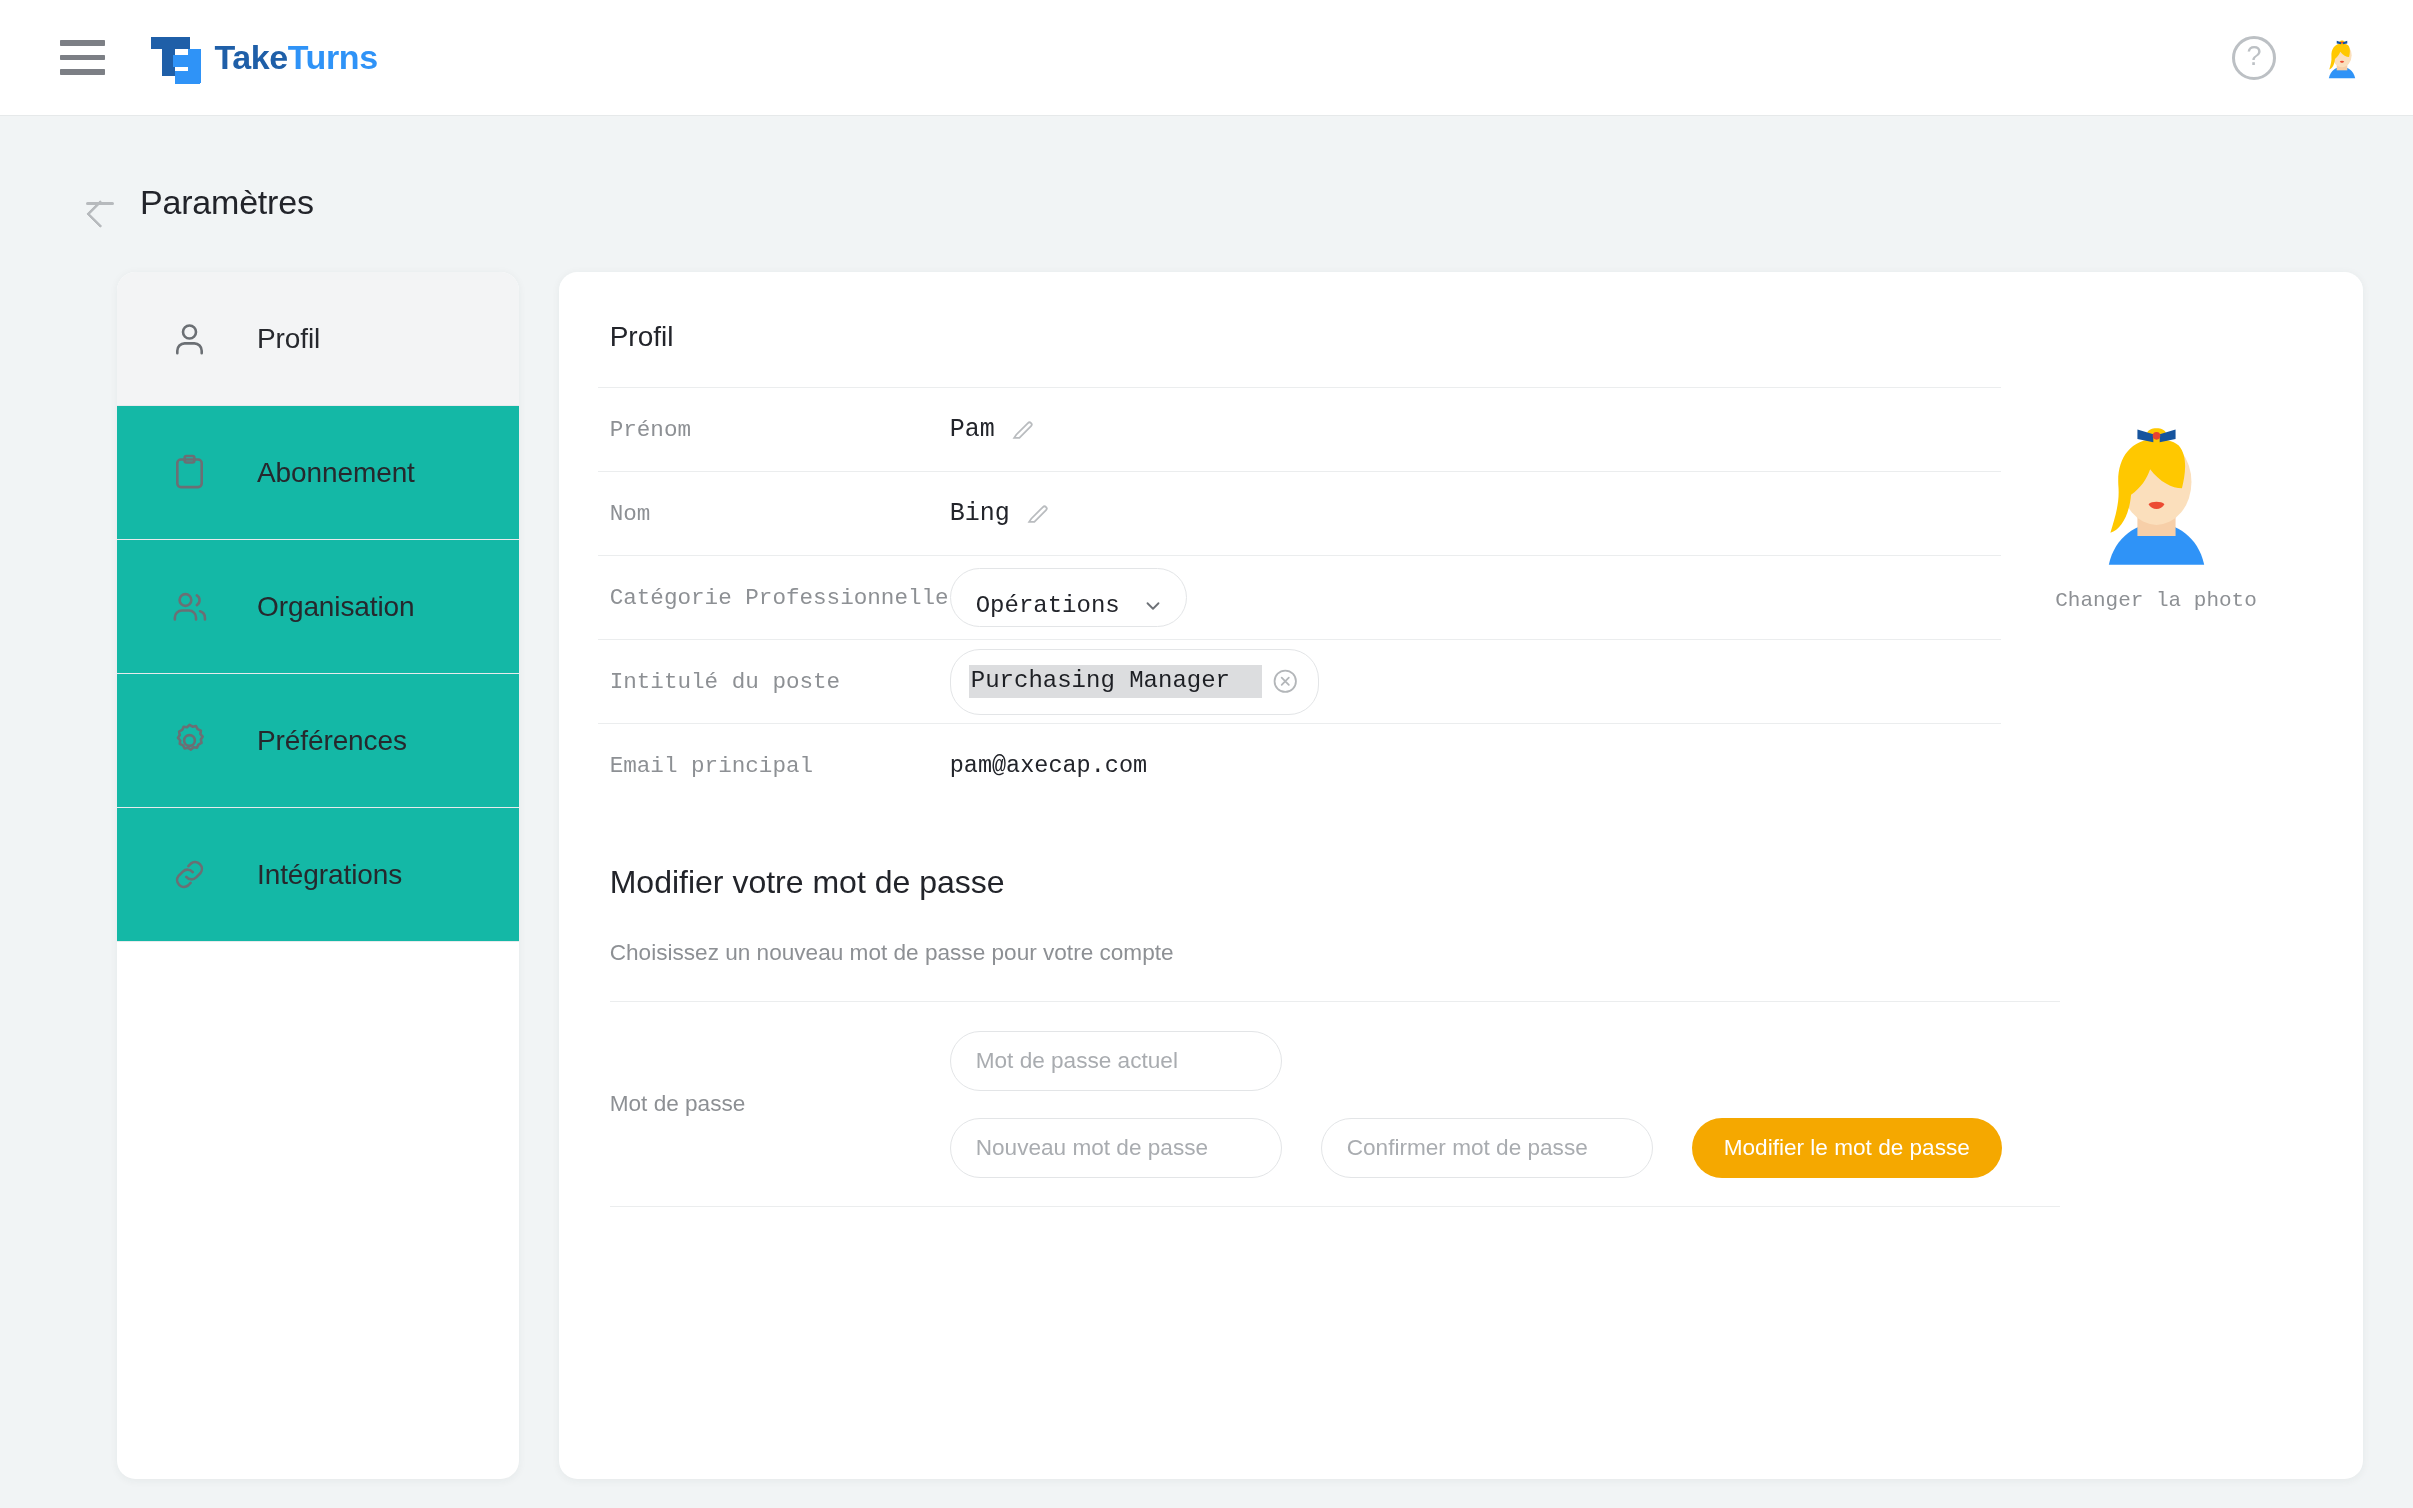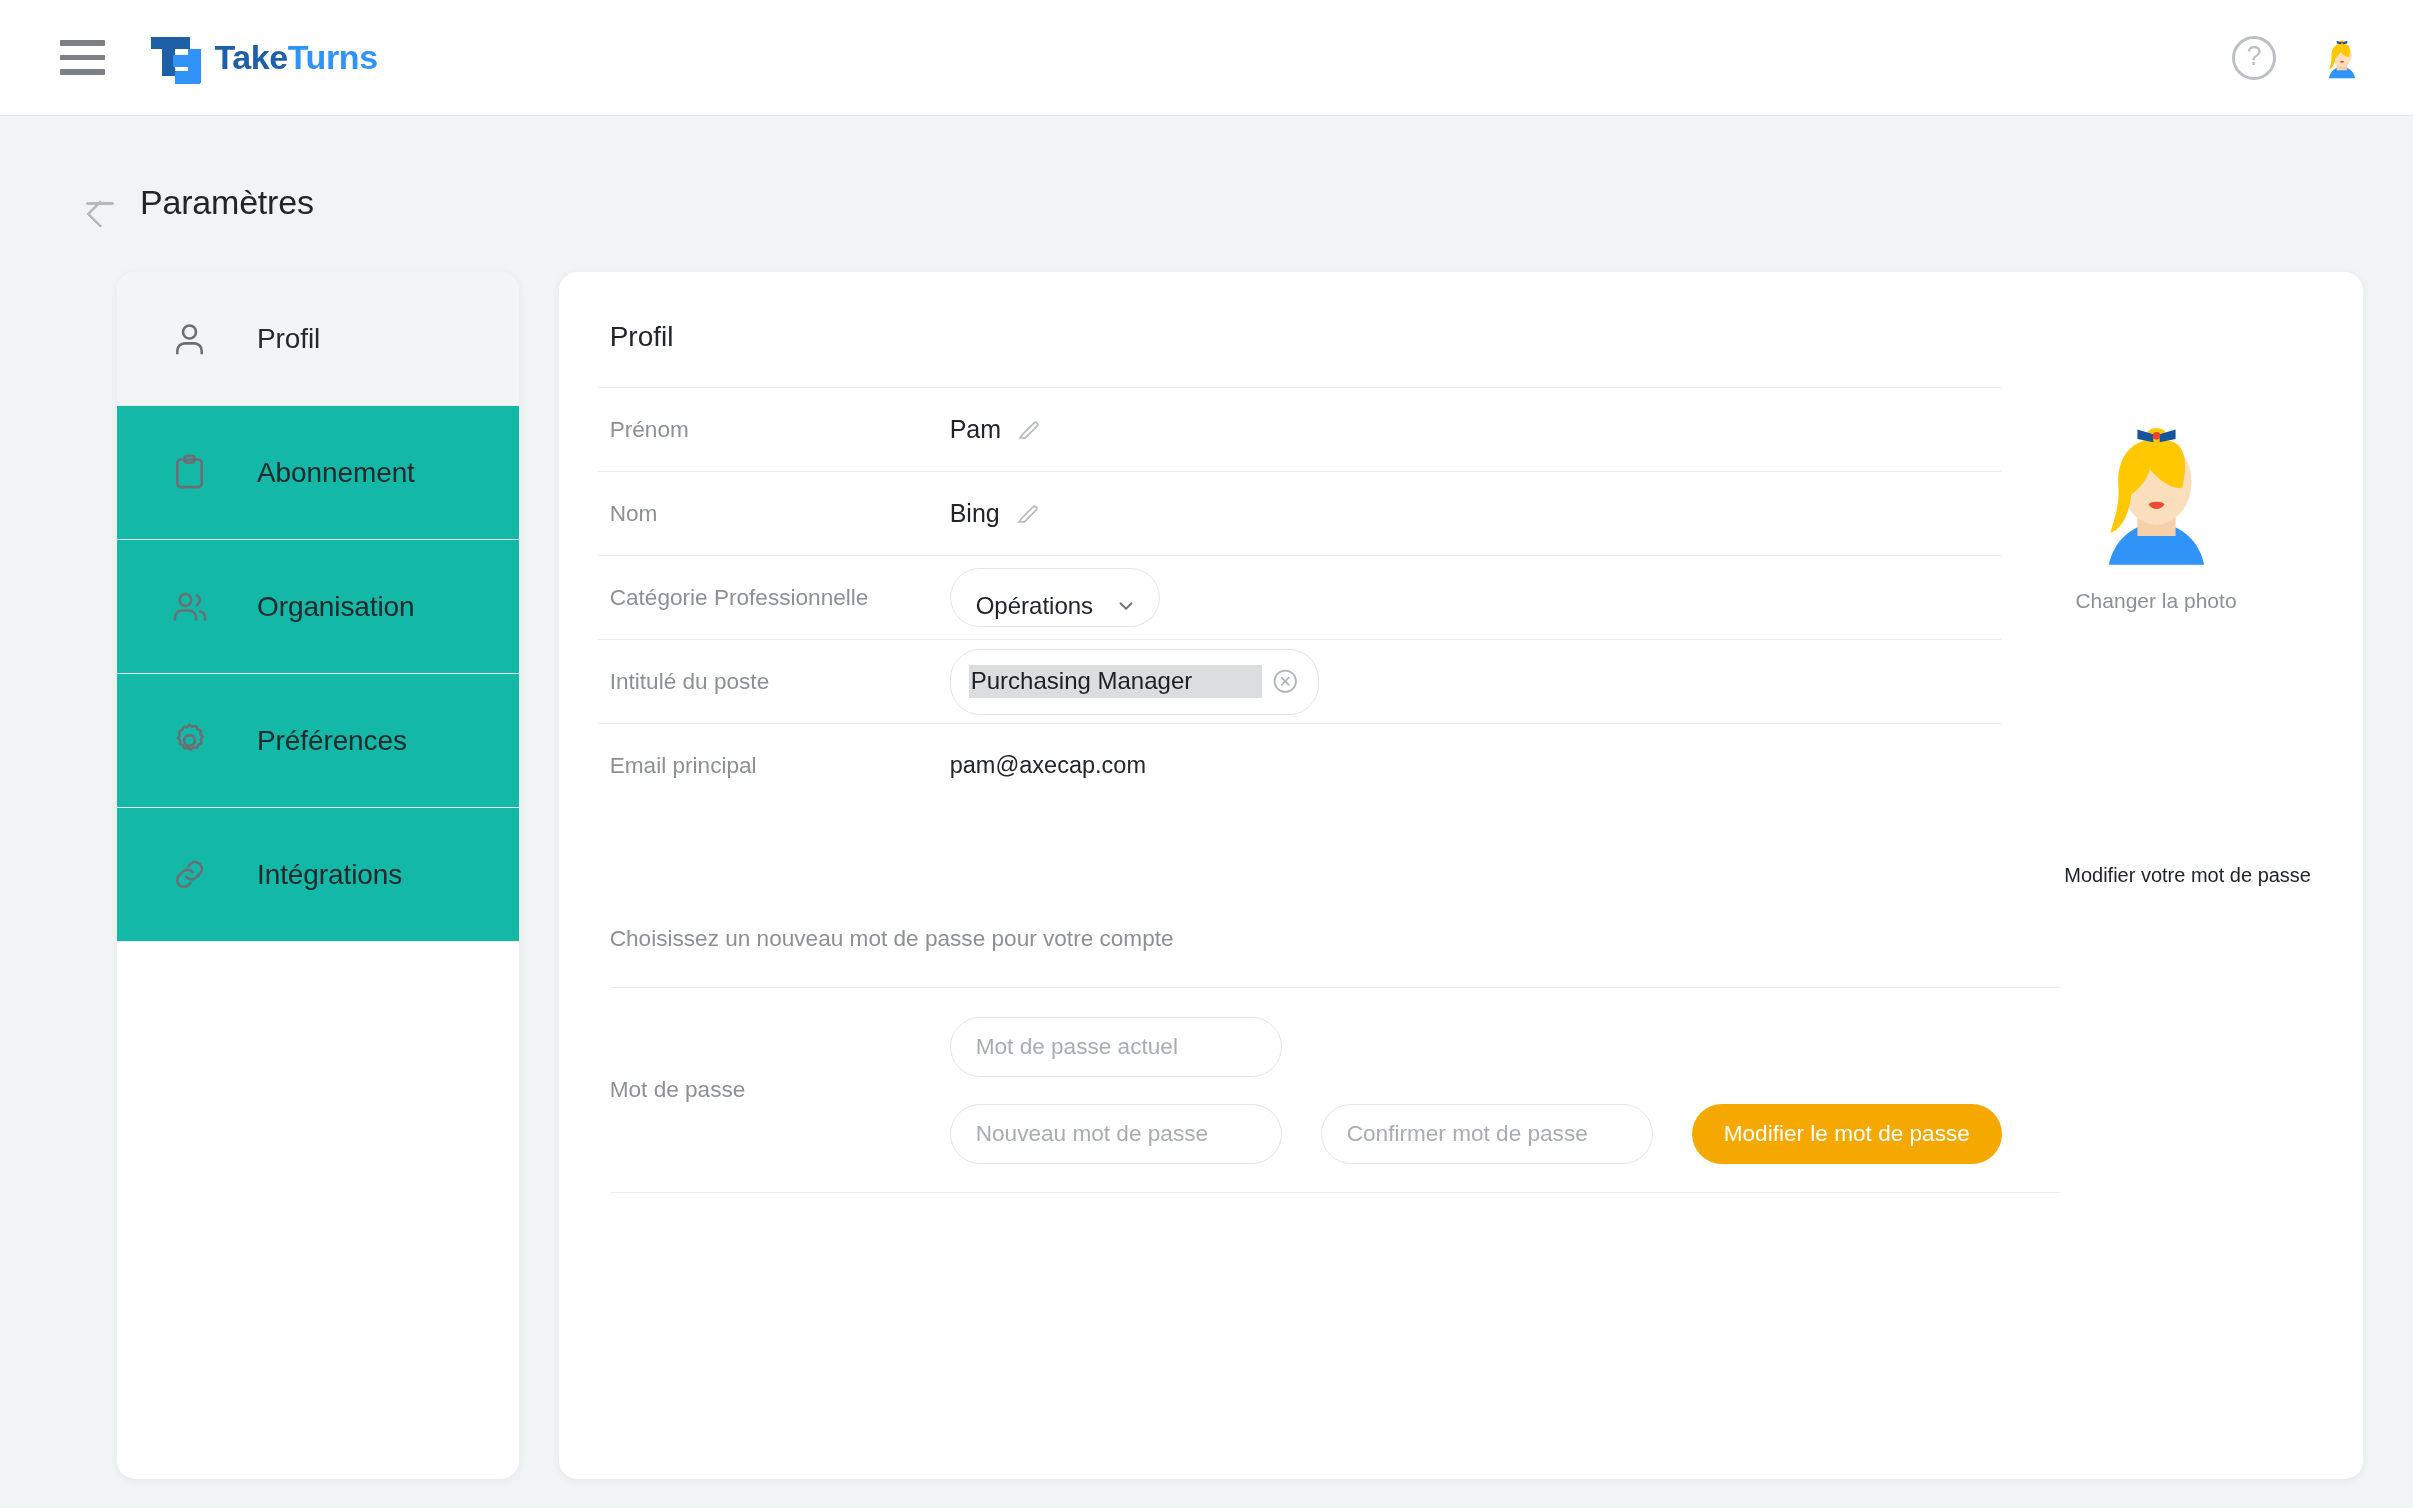--- a/index.html
+++ b/index.html
@@ -202,20 +202,21 @@
   .card-title {
     font-size: 28px;
     font-weight: 400;
     color: #22242a;
     padding-left: 11.7px;
   }
 
   .form-wrap {
     display: flex;
     gap: 0px;
+    font-family: Liberation Mono, monospace;
   }
   .form-col { flex: 1; min-width: 0; }
 
   .form-row {
     display: flex;
     align-items: center;
     border-top: 0.8px solid #ebedee;
     min-height: 84px;
     padding-left: 11.7px;
   }
@@ -313,24 +314,23 @@
   .change-photo {
     margin-top: 18.4px;
     font-size: 21px;
     color: #8d9094;
     cursor: pointer;
   }
 
   
   .pwd-section { padding-left: 11.7px; margin-top: 57px; }
   .pwd-title {
-    font-size: 20px;
+    font-size: 32px;
     font-weight: 400;
     color: #22242a;
-    text-align: right;
   }
   .pwd-sub {
     margin-top: 39px;
     font-size: 22.6px;
     color: #8d9094;
   }
 
   .pwd-row {
     margin-top: 35px;
     border-top: 0.8px solid #ebedee;

